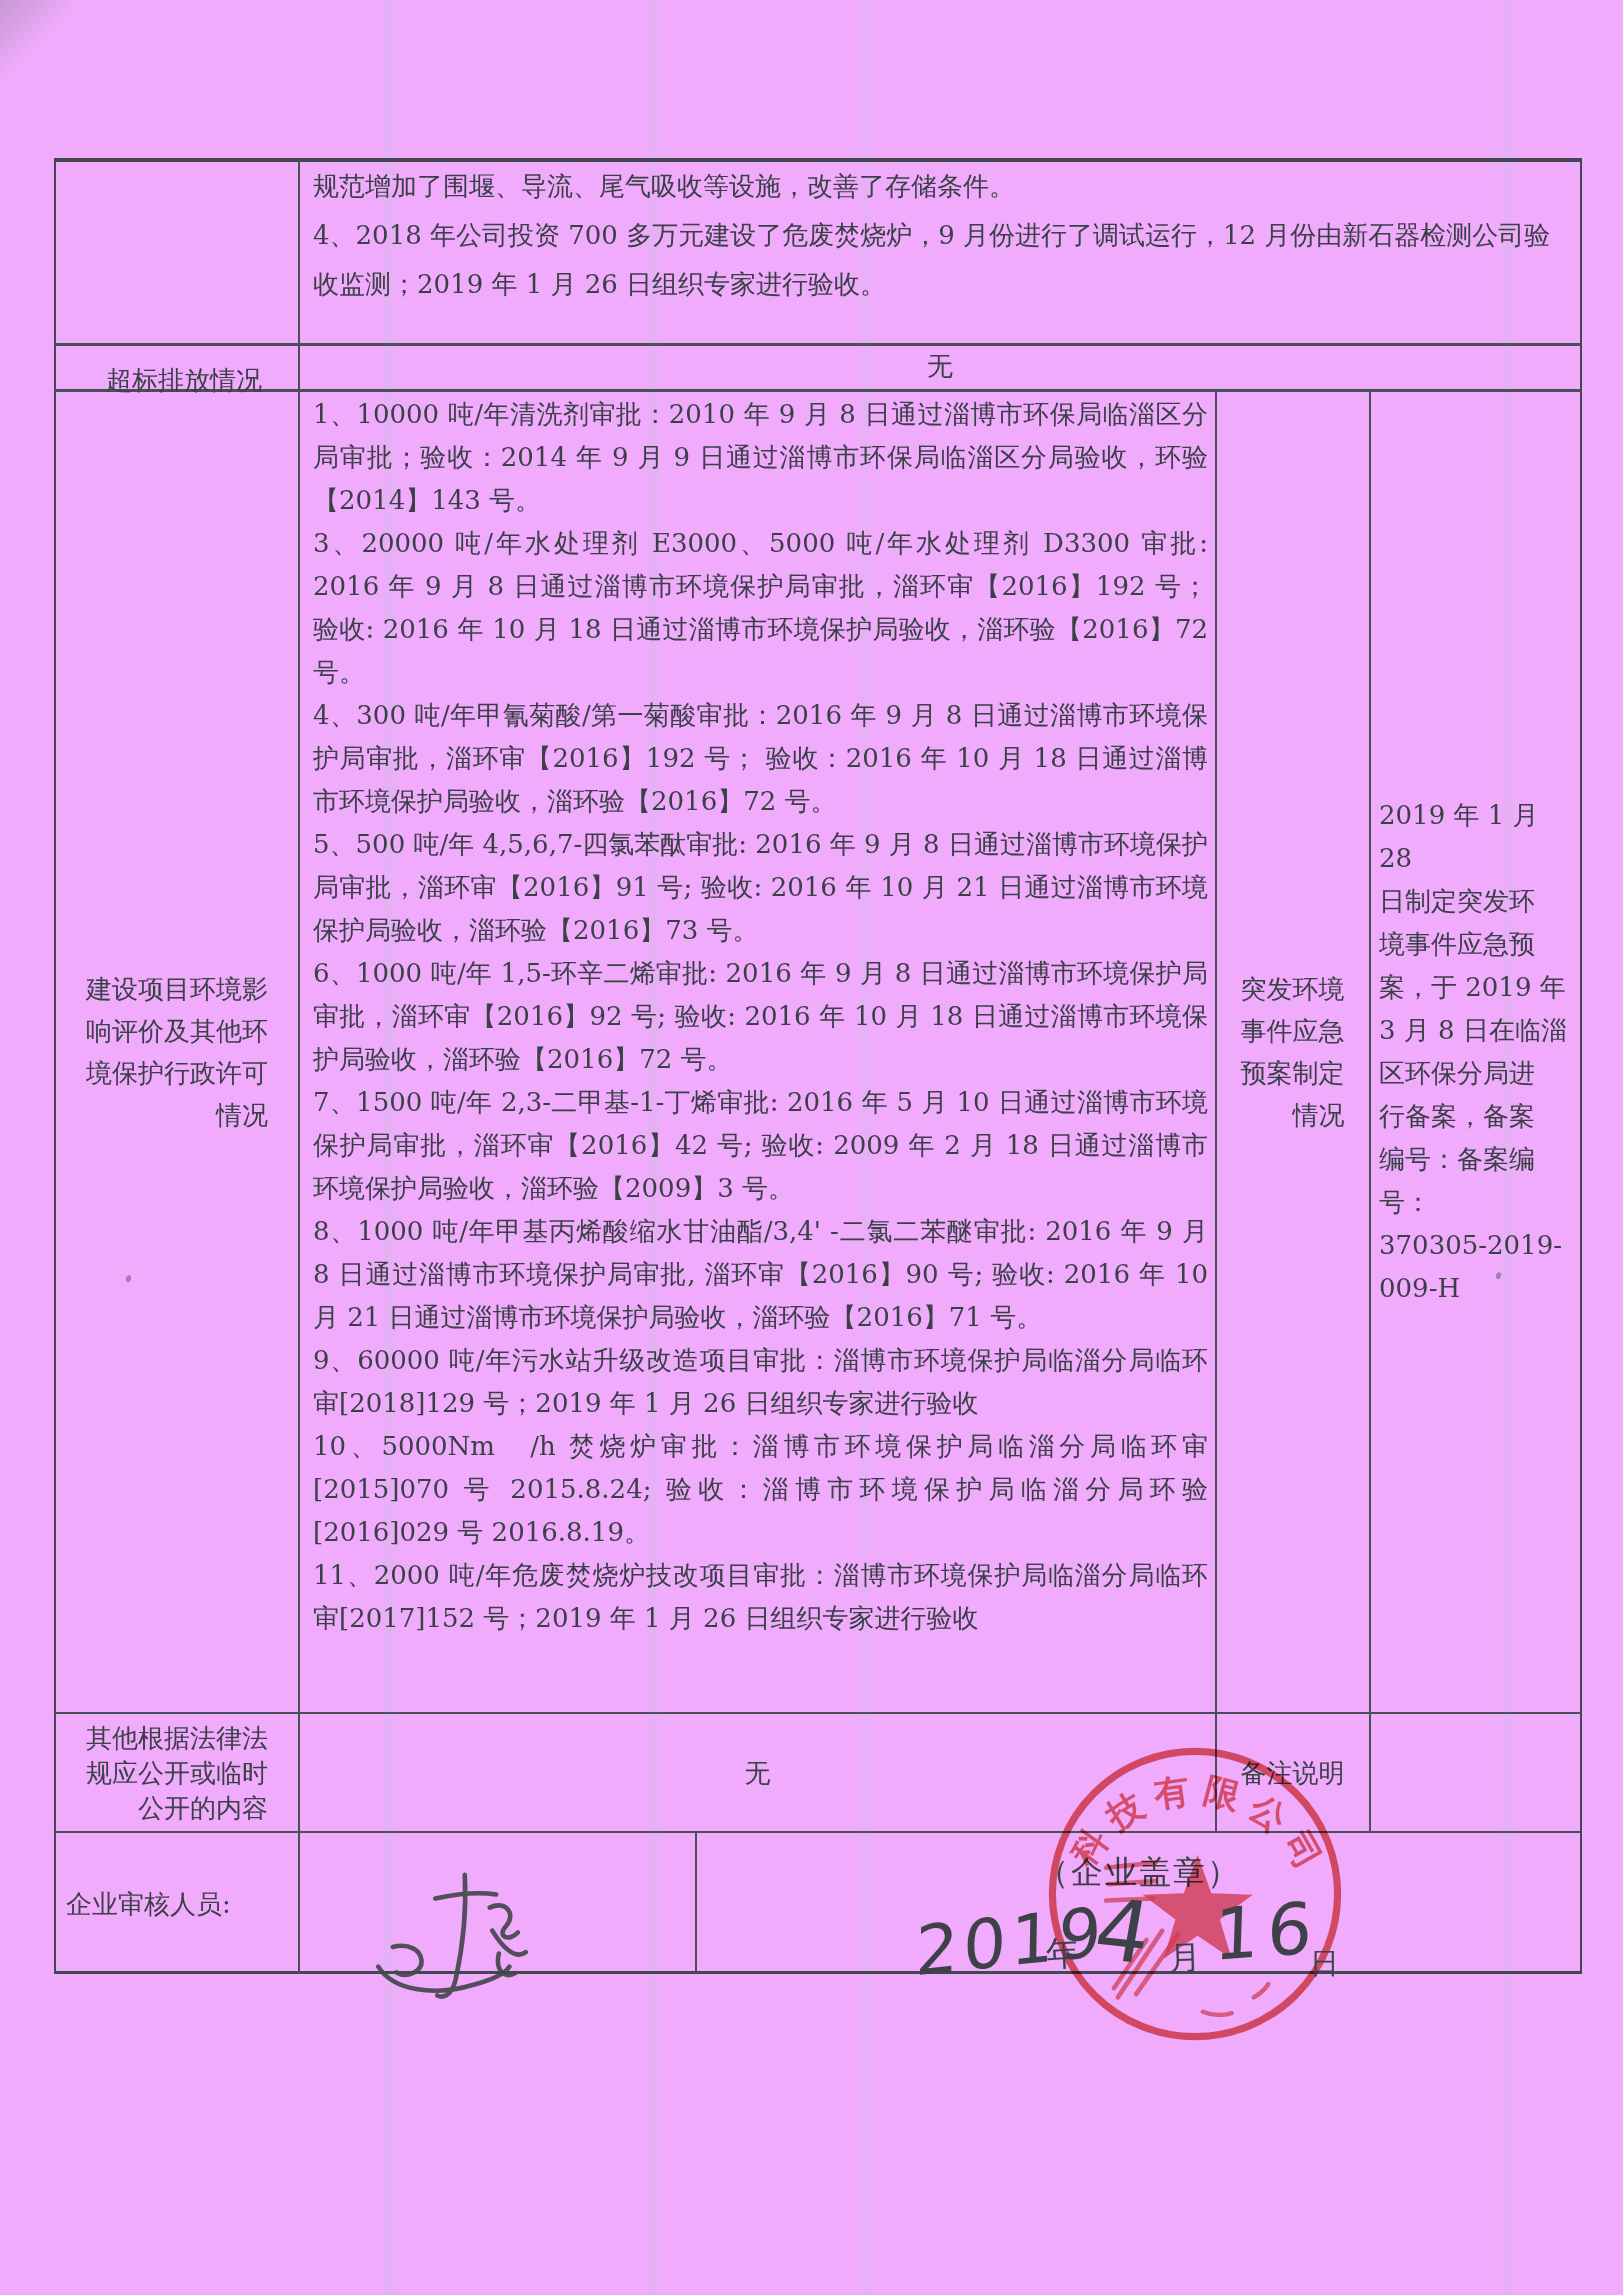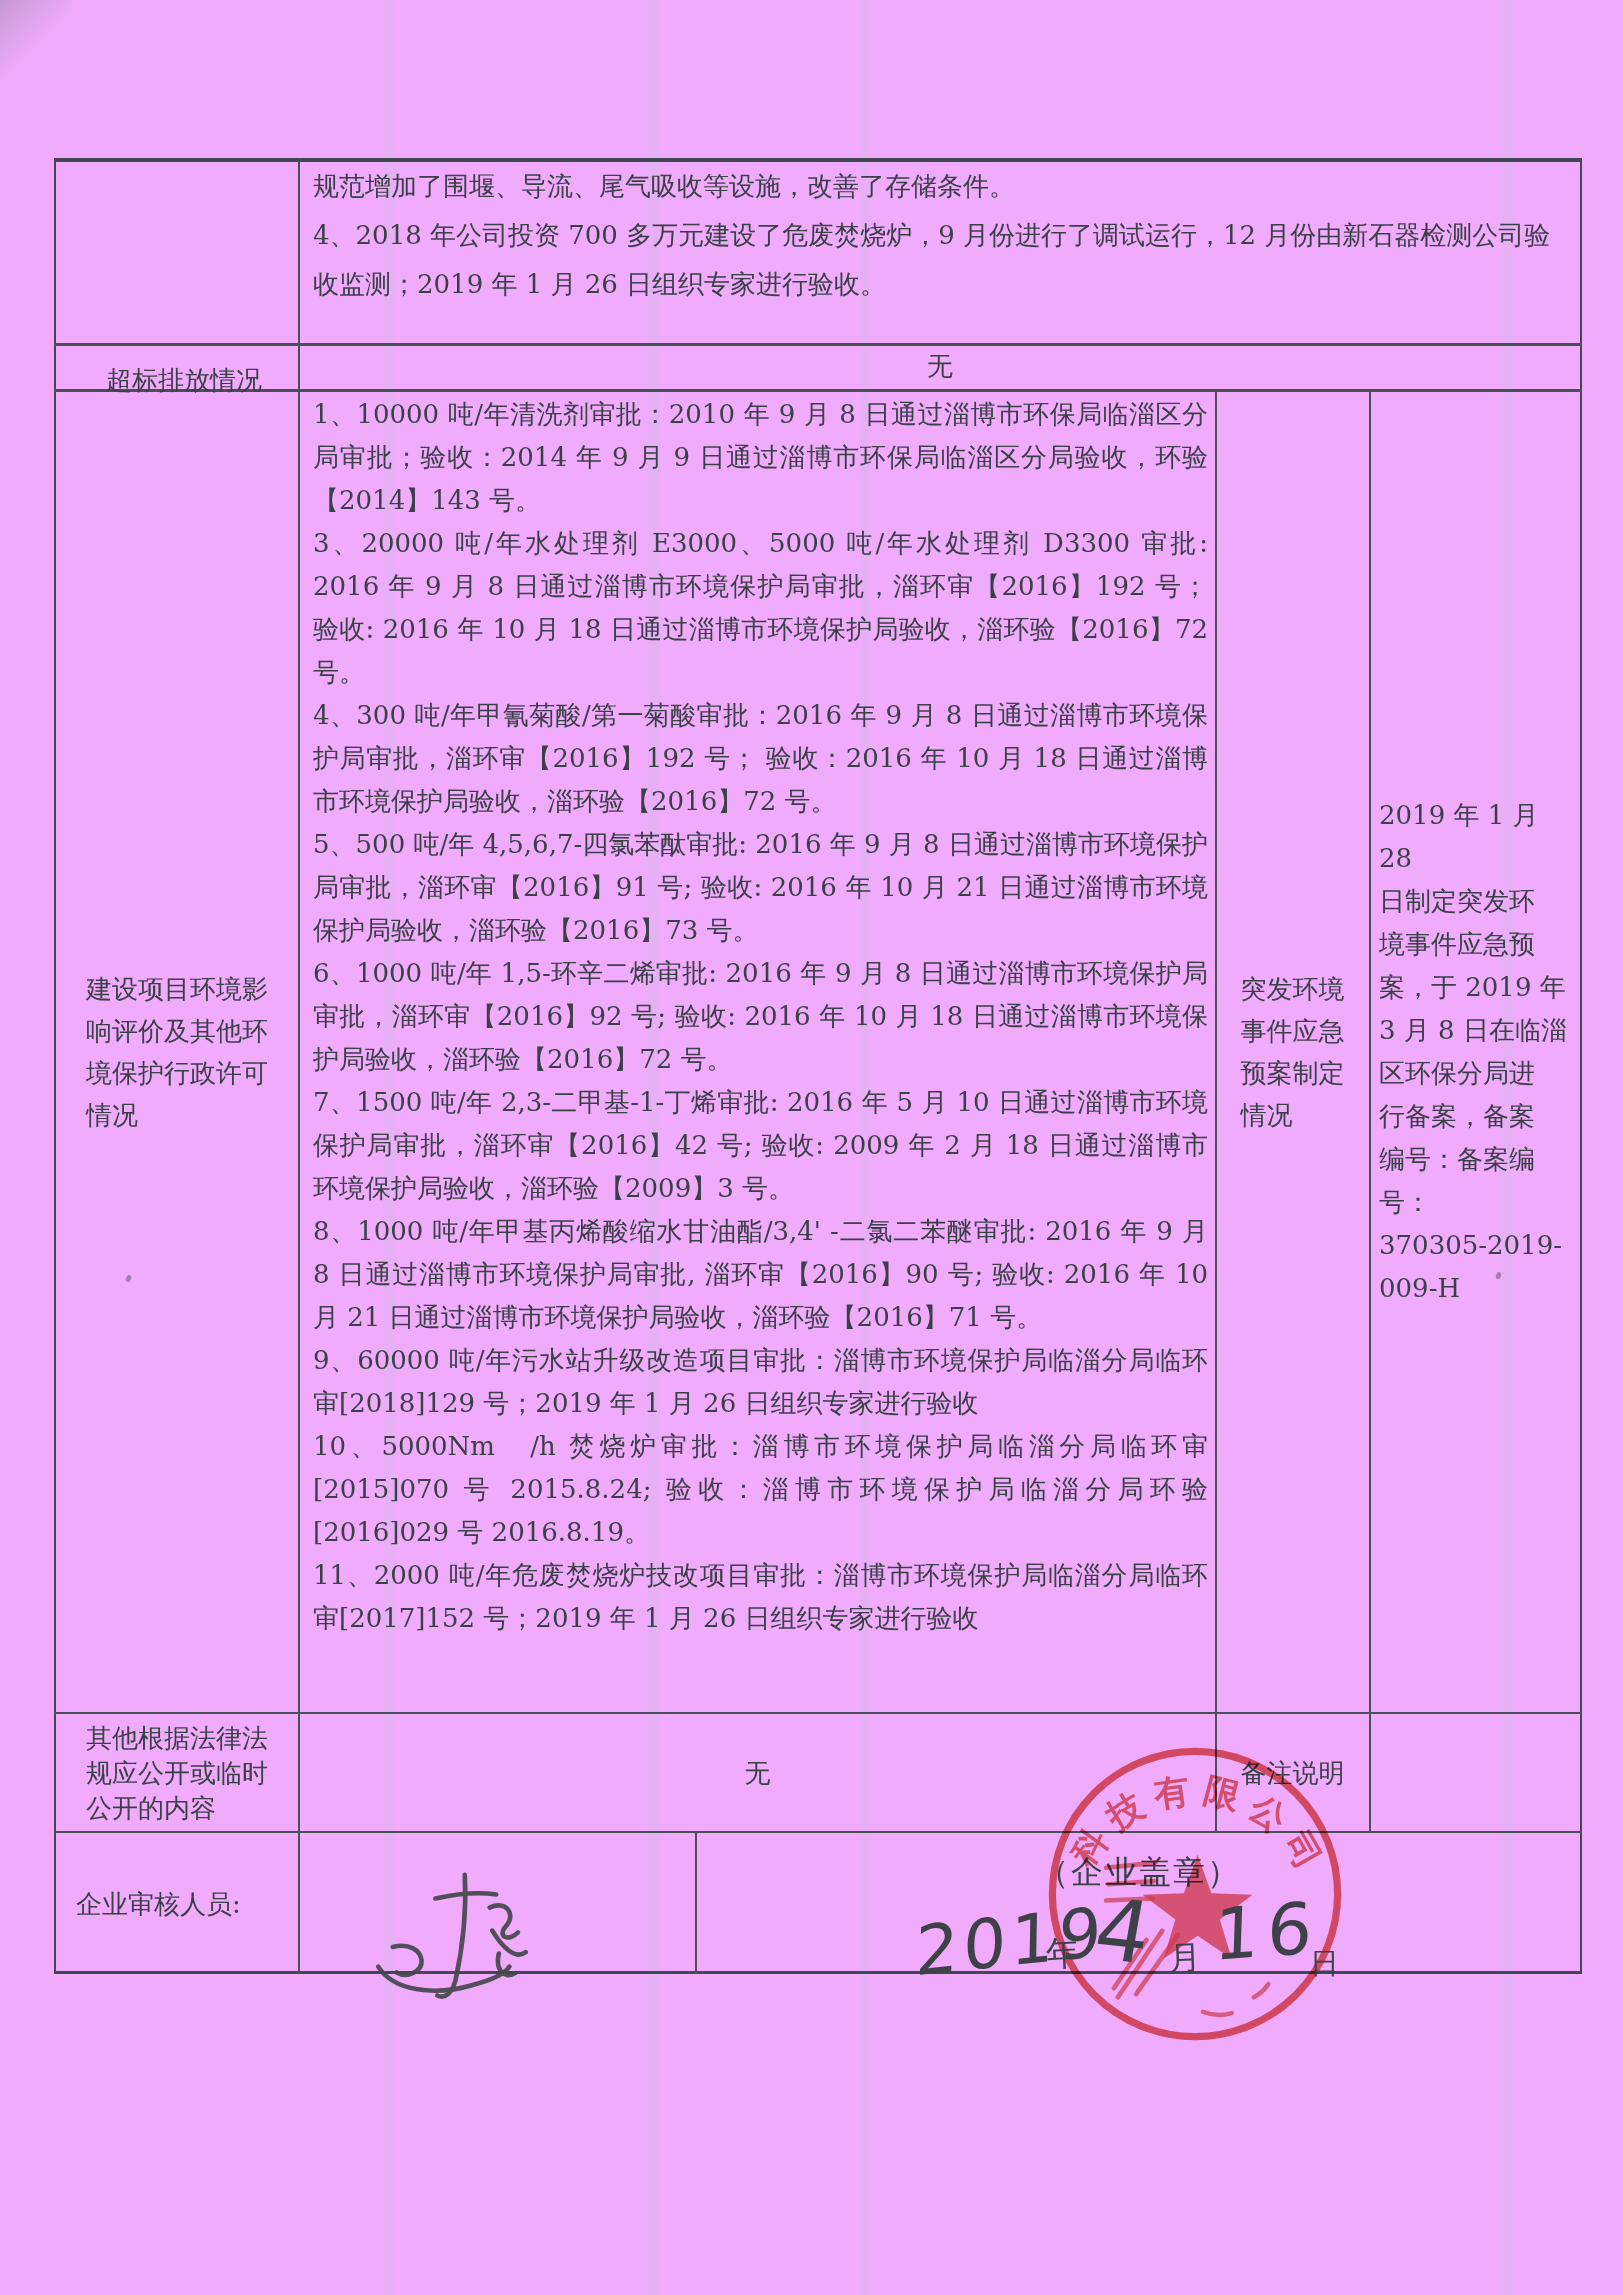--- a/index.html
+++ b/index.html
@@ -15,21 +15,21 @@
   .speck{position:absolute;width:4.6px;height:7.2px;border-radius:50%;
     background:rgba(70,75,85,.45);transform:rotate(20deg);}
   .table-frame{
     position:absolute;left:54px;top:158px;width:1528px;height:1816px;
     box-sizing:border-box;border:2.6px solid #434850;border-top-width:4.6px;border-bottom-width:3.3px;
   }
   .line{position:absolute;background:#4a4f57;}
   .cell{position:absolute;font-size:26px;line-height:43px;z-index:2;}
   .flex{display:flex;align-items:center;justify-content:center;}
   .pre{white-space:pre-line;}
-  .ctr{text-align:left;}
+  .ctr{text-align:right;}
   .items{text-align:justify;}
   .items p{margin:0;}
   .seal-hint{position:absolute;left:695px;top:1851px;width:888px;
     text-align:center;font-size:32px;letter-spacing:2px;z-index:3;}
   .stamp{position:absolute;left:1038px;top:1737px;width:314px;height:314px;
     mix-blend-mode:multiply;opacity:.92;z-index:4;}
   .handwriting{position:absolute;left:0;top:0;width:100%;height:100%;z-index:5;pointer-events:none;}
   .hw{position:absolute;color:#3e4248;font-family:"DejaVu Sans","Liberation Sans",sans-serif;}
   .sig-svg{position:absolute;left:373px;top:1867px;}
 </style>
@@ -95,21 +95,21 @@
 370305-2019-
 009-H</div>
   </div>
 
   <div class="cell flex pre ctr" style="left:56px;top:1714px;width:242px;height:118px;line-height:35px;">其他根据法律法
 规应公开或临时
 公开的内容</div>
   <div class="cell flex" style="left:300px;top:1714px;width:915px;height:118px;">无</div>
   <div class="cell flex" style="left:1217px;top:1714px;width:151px;height:118px;">备注说明</div>
 
-  <div class="cell" style="left:56px;top:1833px;width:242px;height:142px;display:flex;align-items:center;padding-left:20px;box-sizing:border-box;">企业审核人员:</div>
+  <div class="cell" style="left:56px;top:1833px;width:242px;height:142px;display:flex;align-items:center;padding-left:10px;box-sizing:border-box;">企业审核人员:</div>
   <div class="seal-hint">（企业盖章）</div>
 
   <svg class="stamp" viewBox="0 0 480 480">
     <circle cx="240" cy="240" r="218" fill="none" stroke="#d8453e" stroke-width="11" opacity="0.88"></circle>
     <polygon points="244,180 265,239 328,241 278,279 296,339 244,304 192,339 210,279 160,241 223,239" fill="#d8453e" opacity="0.78"></polygon>
     <defs>
         <path id="seal-arc" d="M 66,250 A 176,176 0 0 1 414,250" fill="none"></path>
       </defs>
     <text font-size="54" font-weight="bold" fill="#d8453e" opacity="0.82" letter-spacing="16" font-family="DejaVu Serif, Liberation Serif, serif">
       <textPath href="#seal-arc" startOffset="10%">科技有限公司</textPath>

